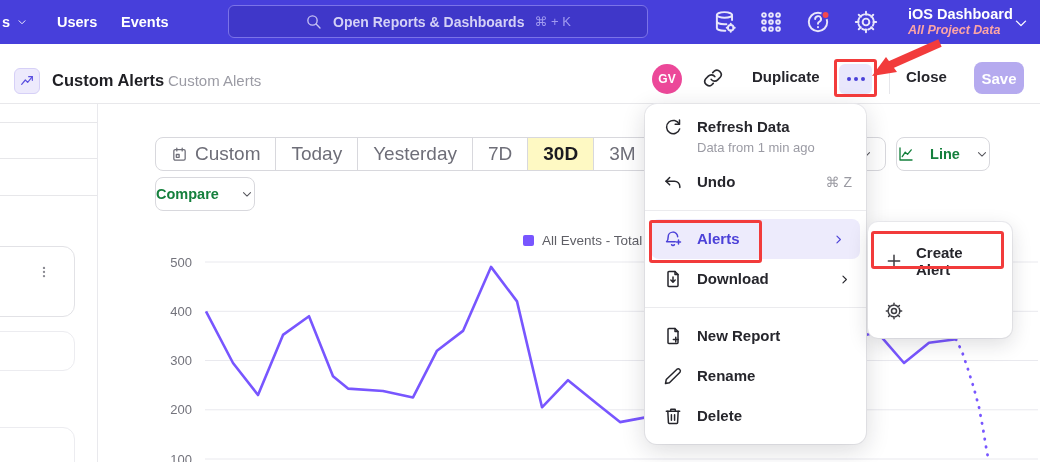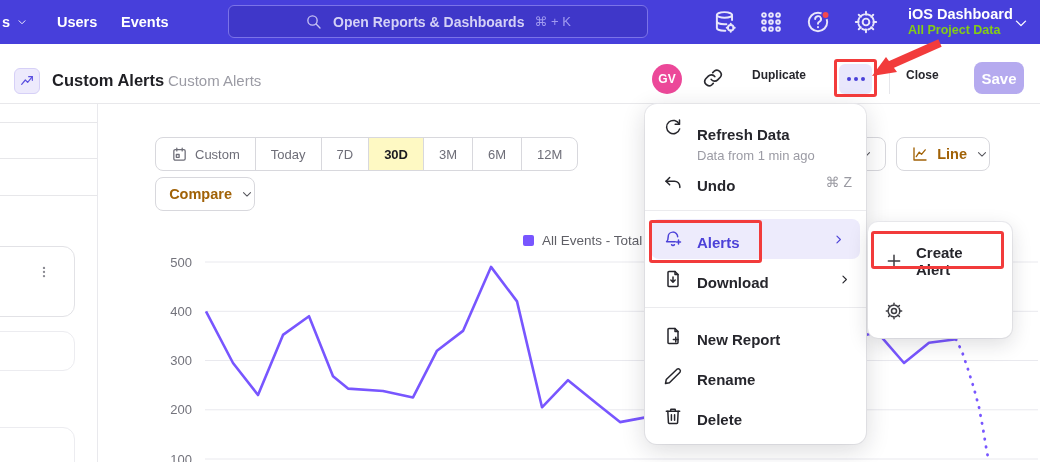--- a/index.html
+++ b/index.html
@@ -13,53 +13,53 @@
   .nav-item { font-size:14.5px; font-weight:700; cursor:pointer; }
   .nav-item.users { position:absolute; left:57px; }
   .nav-item.events { position:absolute; left:121px; }
   .searchbar { position:absolute; left:228px; top:5px; width:420px; height:33px; background:#3f37c9; border:1px solid #7b73e8; border-radius:6px; display:flex; align-items:center; justify-content:center; gap:10px; color:#c6c2f4; cursor:pointer; }
   .searchbar .ph { font-size:14px; font-weight:700; color:#d4d1f6; }
   .searchbar .sc { font-size:13px; color:#a09af0; }
   .nav-ico { position:absolute; top:9px; width:26px; height:26px; color:#e8e6fb; cursor:pointer; }
   .nav-ico svg { width:26px; height:26px; }
   .proj { position:absolute; left:908px; top:5px; display:flex; flex-direction:column; line-height:1.25; cursor:pointer; }
   .proj .t { font-size:14.5px; font-weight:700; }
-  .proj .s { font-size:12.5px; font-weight:700; color:#84cc16; }
+  .proj .s { font-size:12.5px; font-weight:700; color:#fca5a5;font-style:italic; }
   .proj-chev { position:absolute; left:1012px; top:14px; width:18px; height:18px; color:#fff; cursor:pointer; }
 
   
   .header { position:absolute; left:0; top:44px; width:1040px; height:60px; background:#fff; border-bottom:1px solid #e8e8eb; }
   .hicon { position:absolute; left:14px; top:68px; width:26px; height:26px; background:#edeafc; border:1px solid #d6d0f7; border-radius:6px; display:flex; align-items:center; justify-content:center; color:#5a4fe0; }
   .hicon svg { width:16px; height:16px; }
   .htitle { position:absolute; left:52px; top:71px; font-size:16.5px; font-weight:700; color:#1f1f24; }
   .hcrumb { position:absolute; left:168px; top:72px; font-size:15px; color:#9b9ba4; }
   .avatar { position:absolute; left:652px; top:64px; width:30px; height:30px; border-radius:50%; background:#ec4899; color:#fff; font-size:12px; font-weight:700; display:flex; align-items:center; justify-content:center; cursor:pointer; }
   .link-btn { position:absolute; left:702px; top:67px; width:24px; height:24px; color:#2a2a30; cursor:pointer; }
   .link-btn svg { width:22px; height:22px; }
-  .txt-btn { position:absolute; top:68px; font-size:12px; font-weight:700; color:#26262c; cursor:pointer; }
+  .txt-btn { position:absolute; top:68px; font-size:15px; font-weight:700; color:#26262c; cursor:pointer; }
   .dup { left:752px; }
   .cls { left:906px; }
   .dots-btn { position:absolute; left:839px; top:64px; width:33px; height:30px; background:#e9e7fc; border-radius:6px; display:flex; align-items:center; justify-content:center; gap:3px; cursor:pointer; }
   .dots-btn i { width:4px; height:4px; border-radius:50%; background:#4a40d9; }
   .hdr-sep { position:absolute; left:889px; top:64px; width:1px; height:30px; background:#e6e6ea; }
   .save-btn { position:absolute; left:974px; top:62px; width:50px; height:32px; background:#b5aaef; border:none; border-radius:8px; color:#fff; font-size:15px; font-weight:700; font-family:inherit; cursor:pointer; }
 
   
   .side-divider { position:absolute; left:97px; top:104px; width:1px; height:358px; background:#e9e9ed; }
   .side-line { position:absolute; left:0; width:97px; height:1px; background:#e7e7ea; }
   .side-card { position:absolute; left:-14px; width:89px; background:#fff; border:1px solid #e2e2e6; border-radius:12px; cursor:pointer; }
   .kebab { position:absolute; left:50px; top:16px; width:14px; height:18px; color:#8a8a92; cursor:pointer; }
 
   
   .ranges { position:absolute; left:155px; top:137px; height:34px; display:flex; border:1px solid #d8d8dd; border-radius:8px; background:#fff; overflow:hidden; z-index:3; }
-  .seg { display:flex; align-items:center; gap:7px; padding:0 15px; font-size:13px; color:#6e6e78; border-left:1px solid #d8d8dd; cursor:pointer; white-space:nowrap; }
+  .seg { display:flex; align-items:center; gap:7px; padding:0 15px; font-size:19px; color:#6e6e78; border-left:1px solid #d8d8dd; cursor:pointer; white-space:nowrap; }
   .seg:first-child { border-left:none; }
   .seg.sel { background:#fef9c3; color:#1b1b20; font-weight:700; }
   .seg svg { width:17px; height:17px; }
-  .btn { position:absolute; height:34px; border:1px solid #d8d8dd; border-radius:8px; background:#fff; display:flex; align-items:center; justify-content:flex-end; gap:8px; font-size:14.5px; font-weight:700; color:#a16207; cursor:pointer; z-index:3; }
+  .btn { position:absolute; height:34px; border:1px solid #d8d8dd; border-radius:8px; background:#fff; display:flex; align-items:center; justify-content:space-between; gap:8px; font-size:14.5px; font-weight:700; color:#15803d; cursor:pointer; z-index:3; }
   .btn svg.ic { width:18px; height:18px; }
   .chev { width:14px; height:14px; color:#55555c; }
   .hidden-dd { left:790px; top:137px; width:96px; }
   .hidden-dd .chev { position:absolute; right:12px; }
   .line-btn { left:896px; top:137px; width:94px; }
   .compare-btn { left:155px; top:177px; width:100px; }
 
   
   .legend { position:absolute; left:523px; top:233px; display:flex; align-items:center; gap:8px; z-index:3; cursor:pointer; }
   .legend .sw { width:11px; height:11px; border-radius:2px; }
@@ -68,21 +68,21 @@
   
   #chart-svg { position:absolute; left:0; top:104px; width:1040px; height:358px; z-index:1; }
 
   
   .menu { position:absolute; left:645px; top:104px; width:221px; background:#fff; border-radius:12px; box-shadow:0 6px 24px rgba(25,25,40,.16), 0 0 0 1px #efeff2; z-index:10; padding:6px 0 8px 0; }
   .menu-item { position:relative; display:flex; align-items:center; height:40px; padding:0 14px 0 18px; cursor:pointer; color:#26262c; }
   .menu-item.two-line { height:52px; align-items:flex-start; padding-top:7px; }
   .menu-item.highlighted { background:#edebfc; margin:0 6px; padding-left:12px; border-radius:8px; color:#4c41d8; }
   .mi { width:20px; height:20px; margin-right:14px; flex:none; }
   .mi svg { width:20px; height:20px; }
-  .mlabel { display:flex; flex-direction:column; line-height:1.35;margin-top:8px; }
+  .mlabel { display:flex; flex-direction:column; line-height:1.35; }
   .mtitle { font-size:15px; font-weight:700; }
   .msub { font-size:13px; font-weight:400; color:#9b9ba4; margin-top:2px; }
   .mshort { margin-left:auto; font-size:14px; color:#9a9aa2; }
   .mchev { margin-left:auto; width:15px; height:15px; }
   .mchev svg { width:15px; height:15px; }
   .menu-divider { height:1px; background:#ebebee; margin:8px 0; }
 
   
   .submenu { position:absolute; left:868px; top:222px; width:144px; background:#fff; border-radius:10px; box-shadow:0 6px 20px rgba(25,25,40,.15), 0 0 0 1px #efeff2; z-index:11; padding:8px 0; }
   .sub-item { display:flex; align-items:center; height:38px; padding:0 12px 0 16px; cursor:pointer; color:#26262c;margin-top:12px; }
@@ -237,20 +237,23 @@
             <path d="M8.2 3v4M15.8 3v4"></path>
             <rect x="7.5" y="12" width="4" height="4"></rect>
           </svg>
         </span>
         <span>Custom</span>
       </div>
       <div class="seg">
         <span>Today</span>
       </div>
       <div class="seg">
+        <span>Yesterday</span>
+      </div>
+      <div class="seg">
         <span>7D</span>
       </div>
       <div class="seg sel">
         <span>30D</span>
       </div>
       <div class="seg">
         <span>3M</span>
       </div>
       <div class="seg">
         <span>6M</span>

